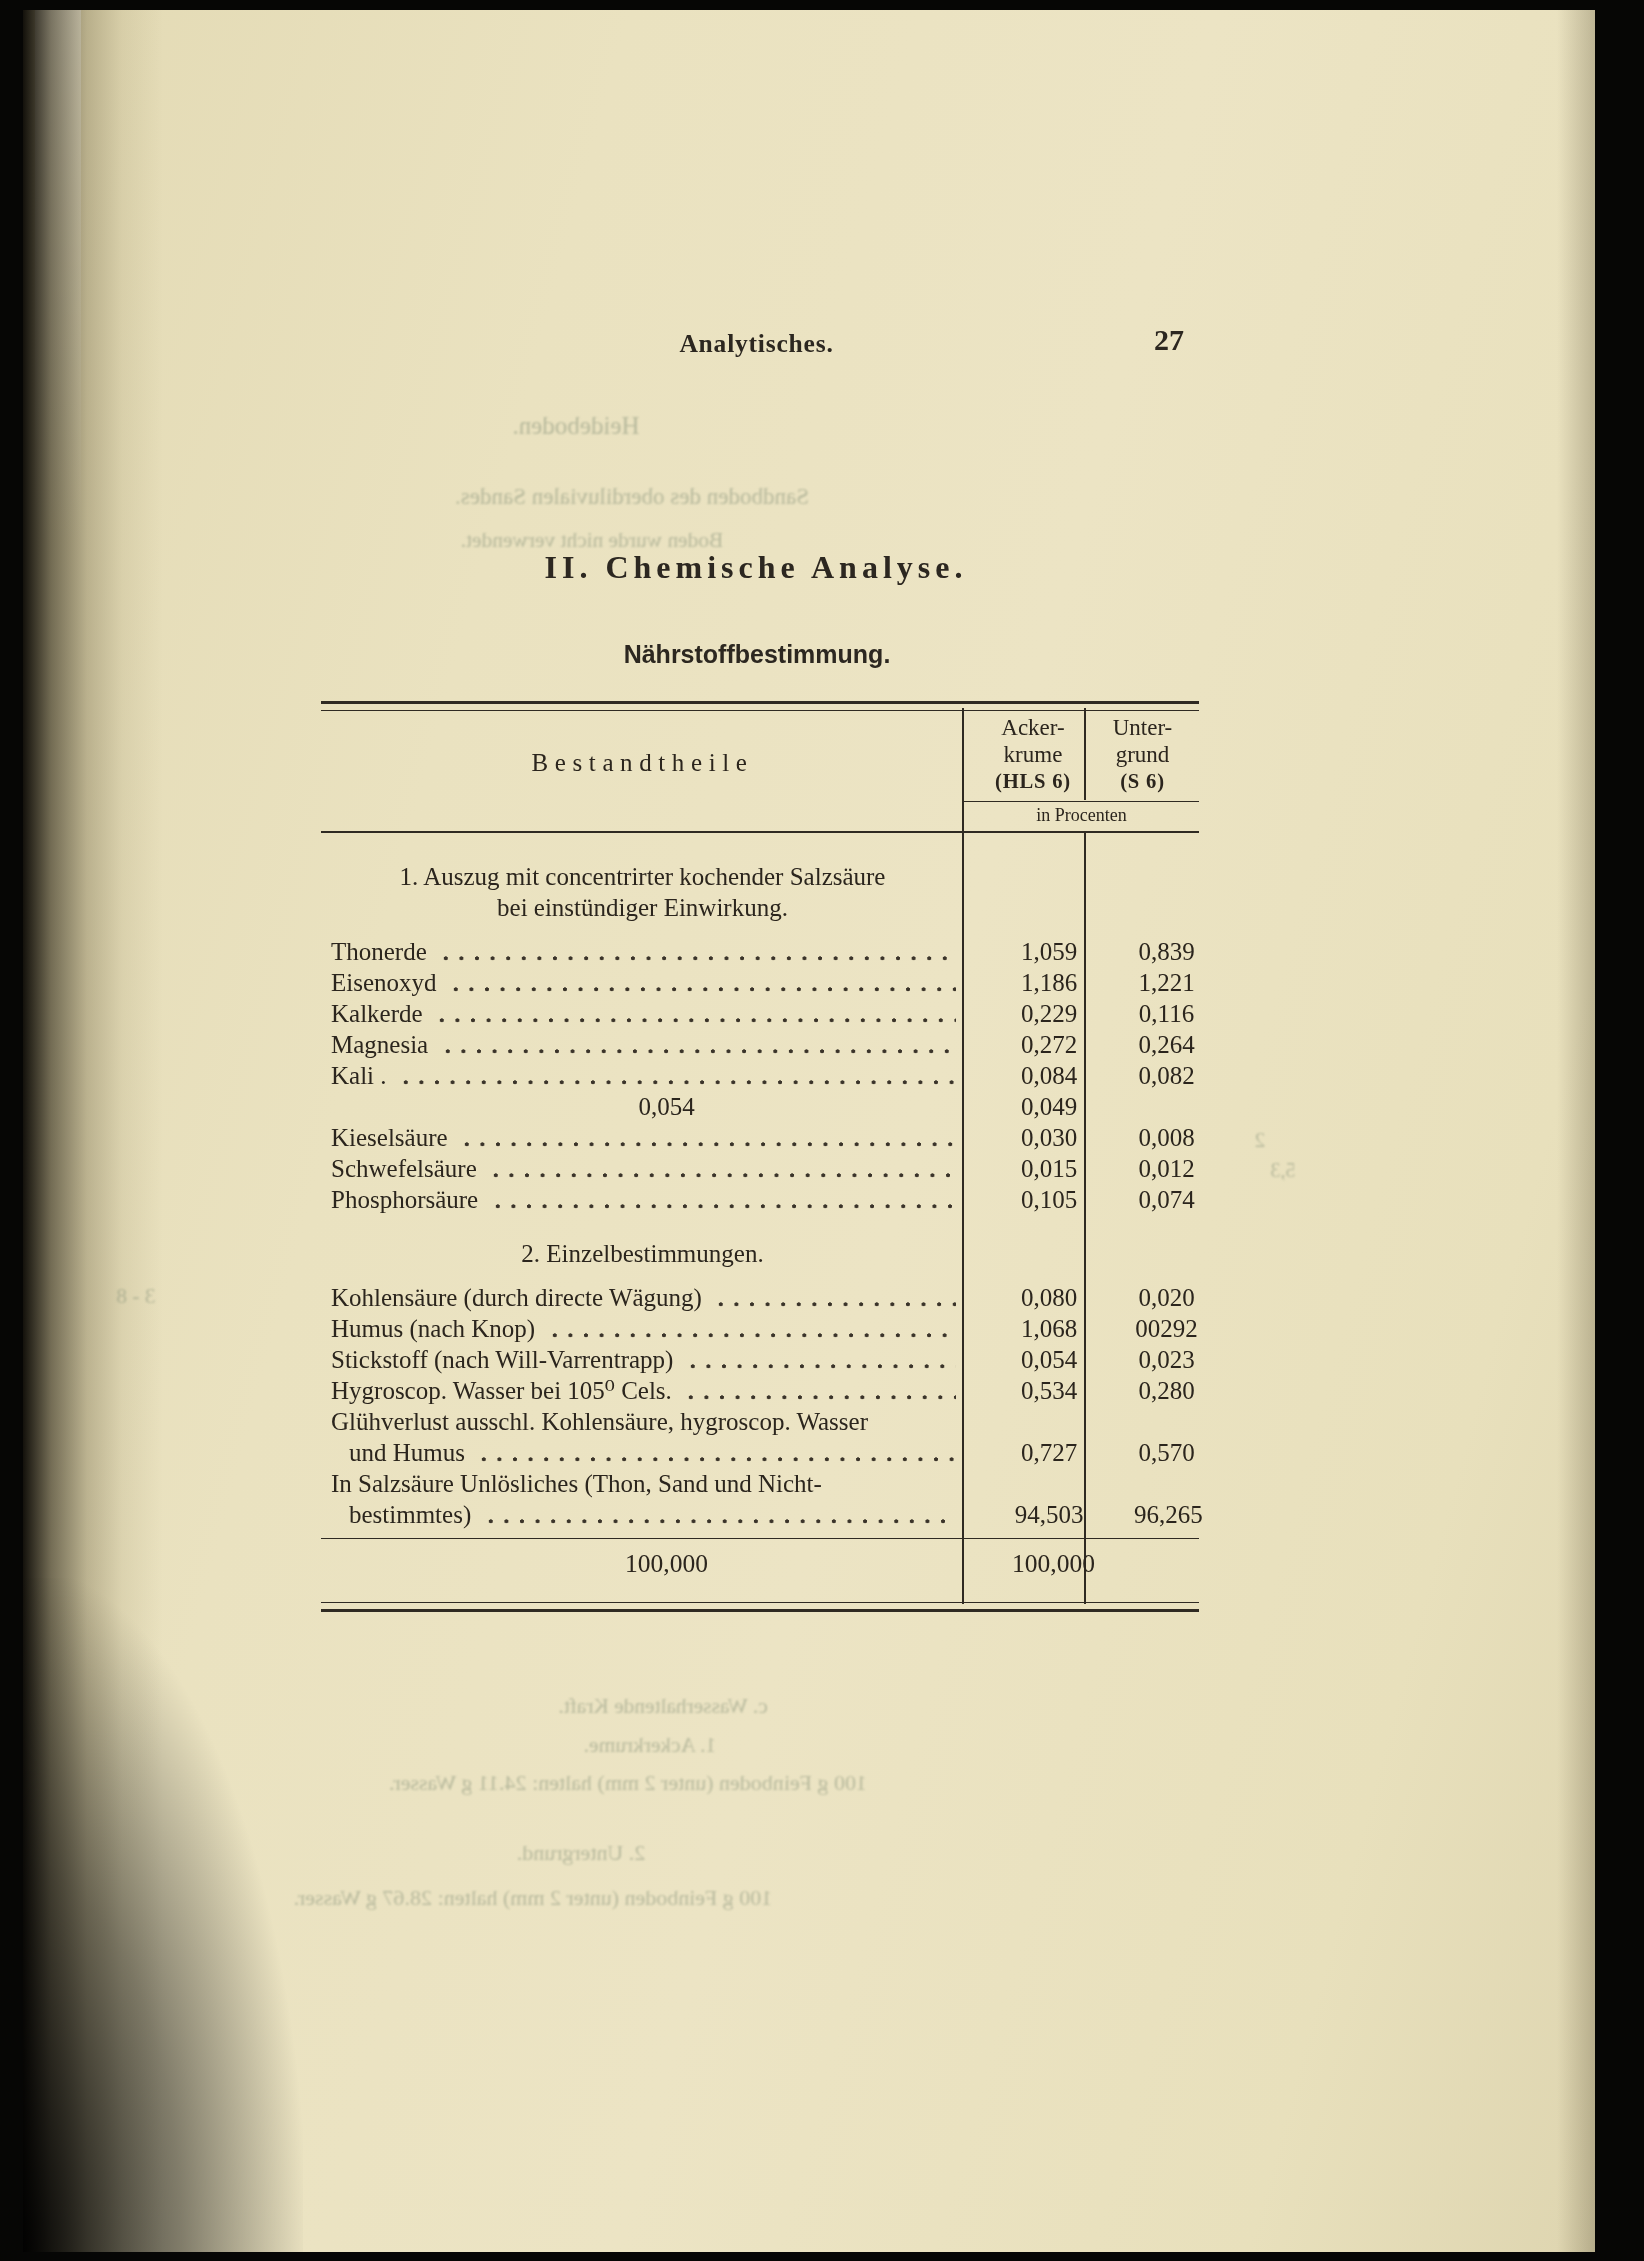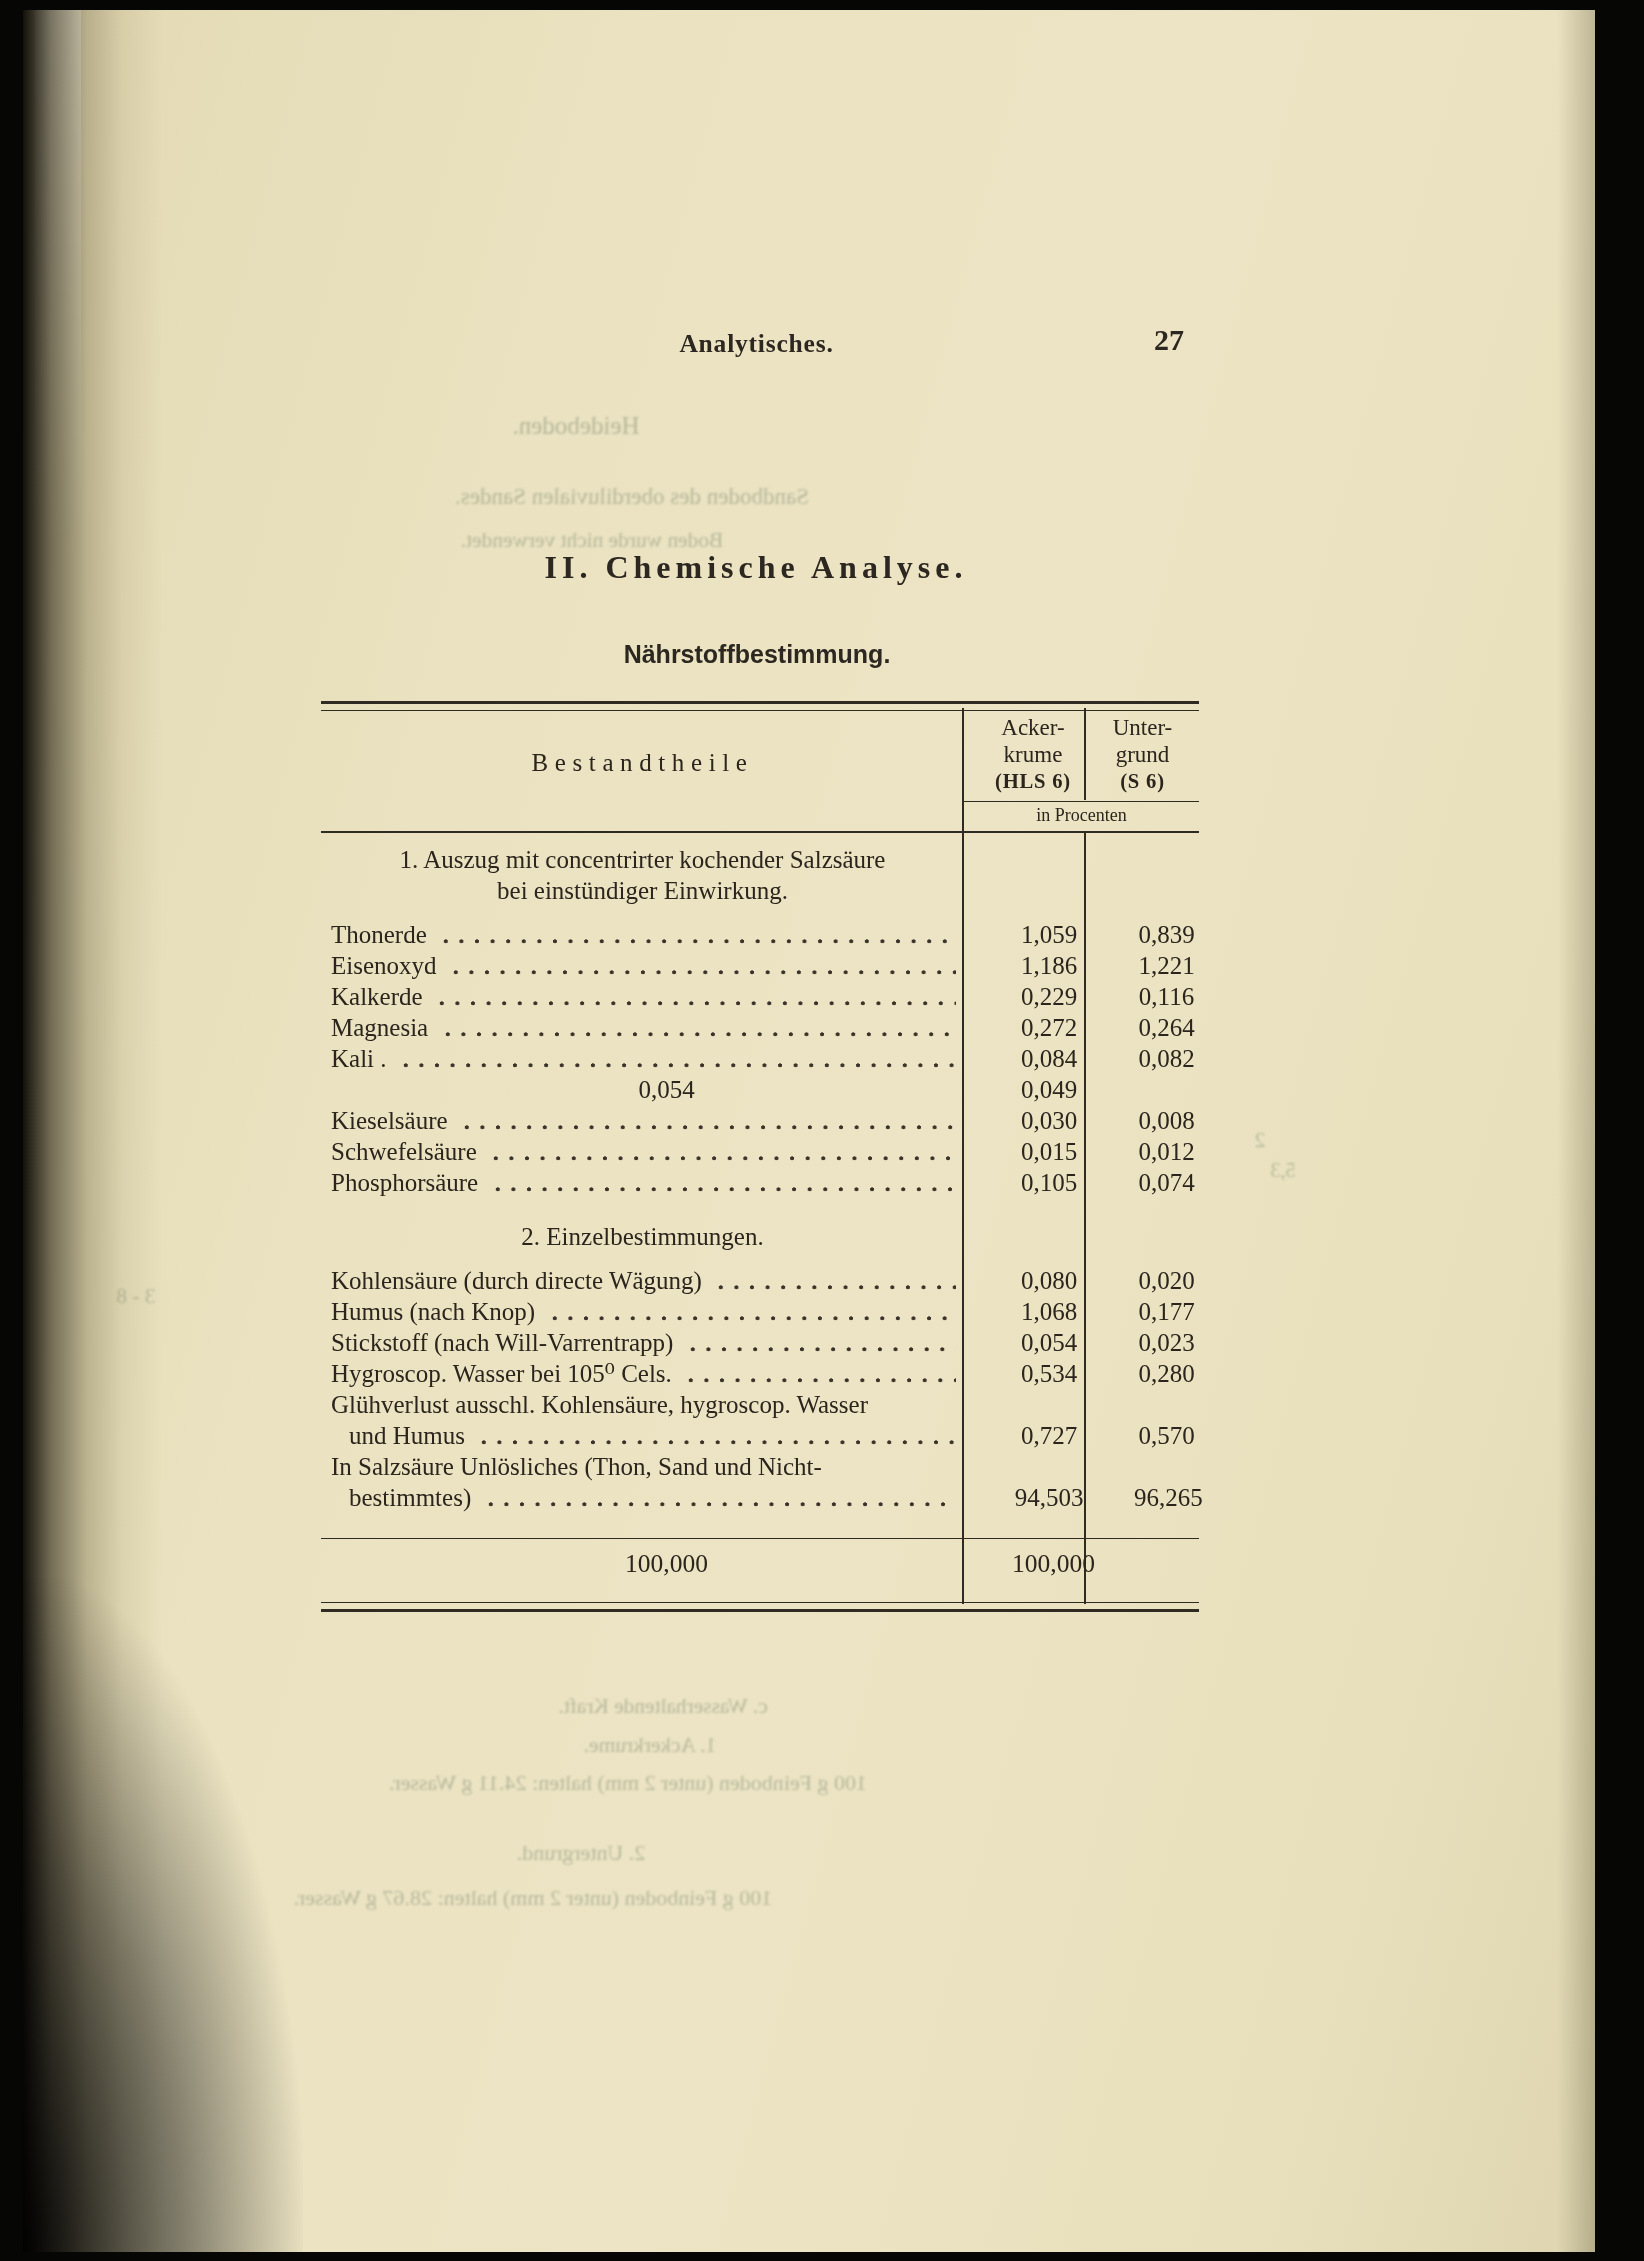--- a/index.html
+++ b/index.html
@@ -72,21 +72,21 @@
   .rule-units{position:absolute;left:643px;top:100px;width:235px;border-top:1.6px solid #2f2a22;}
   .units{position:absolute;left:643px;top:104px;width:235px;text-align:center;font-size:18px;}
   .rule-hdr-bottom{position:absolute;left:0;top:130px;width:878px;border-top:2.5px solid #2f2a22;}
   .vline{position:absolute;width:1.6px;background:#2f2a22;}
   .v1{left:641px;top:6.6px;height:896px;}
   .v2a{left:763px;top:6.6px;height:92px;}
   .v2b{left:763px;top:132px;height:771px;}
 
   .tbody{position:absolute;left:0;top:136px;width:878px;}
   .section-heading{width:643px;text-align:center;font-size:25px;line-height:31px;}
-  .section-heading.first{margin-top:7px;}
+  .section-heading.first{margin-top:24px;}
   .section-heading.sec2{margin-top:23px;}
   .rows-start{margin-top:13px;}
   .trow{display:grid;grid-template-columns:643px 122px 113px;font-size:25px;line-height:31px;}
   .labelwrap{display:flex;align-items:stretch;padding-left:10px;overflow:hidden;}
   .labelwrap.indent{padding-left:28px;}
   .rlabel{white-space:pre;}
   .leader{
     flex:1 1 auto;margin-left:11.5px;margin-right:8.2px;
     background-image:radial-gradient(circle at 50% 72%,#3b342a 1.7px,rgba(59,52,42,0) 2.3px);
     background-size:15.6px 31px;background-repeat:repeat-x;
@@ -218,21 +218,21 @@
         </div>
         <div class="cell">0,080</div>
         <div class="cell">0,020</div>
       </div>
       <div class="trow">
         <div class="labelwrap">
           <span class="rlabel">Humus (nach Knop)</span>
           <span class="leader"></span>
         </div>
         <div class="cell">1,068</div>
-        <div class="cell">0,177</div>
+        <div class="cell">00292</div>
       </div>
       <div class="trow">
         <div class="labelwrap">
           <span class="rlabel">Stickstoff (nach Will-Varrentrapp)</span>
           <span class="leader"></span>
         </div>
         <div class="cell">0,054</div>
         <div class="cell">0,023</div>
       </div>
       <div class="trow">

